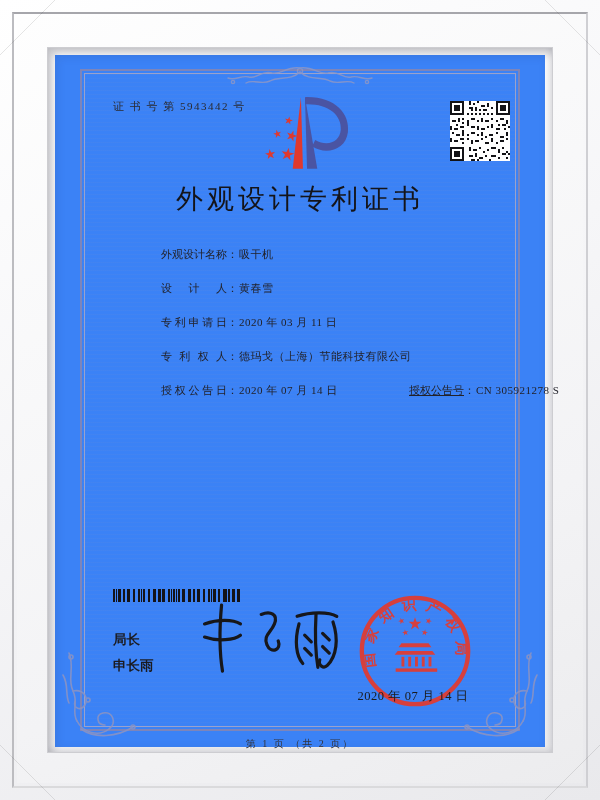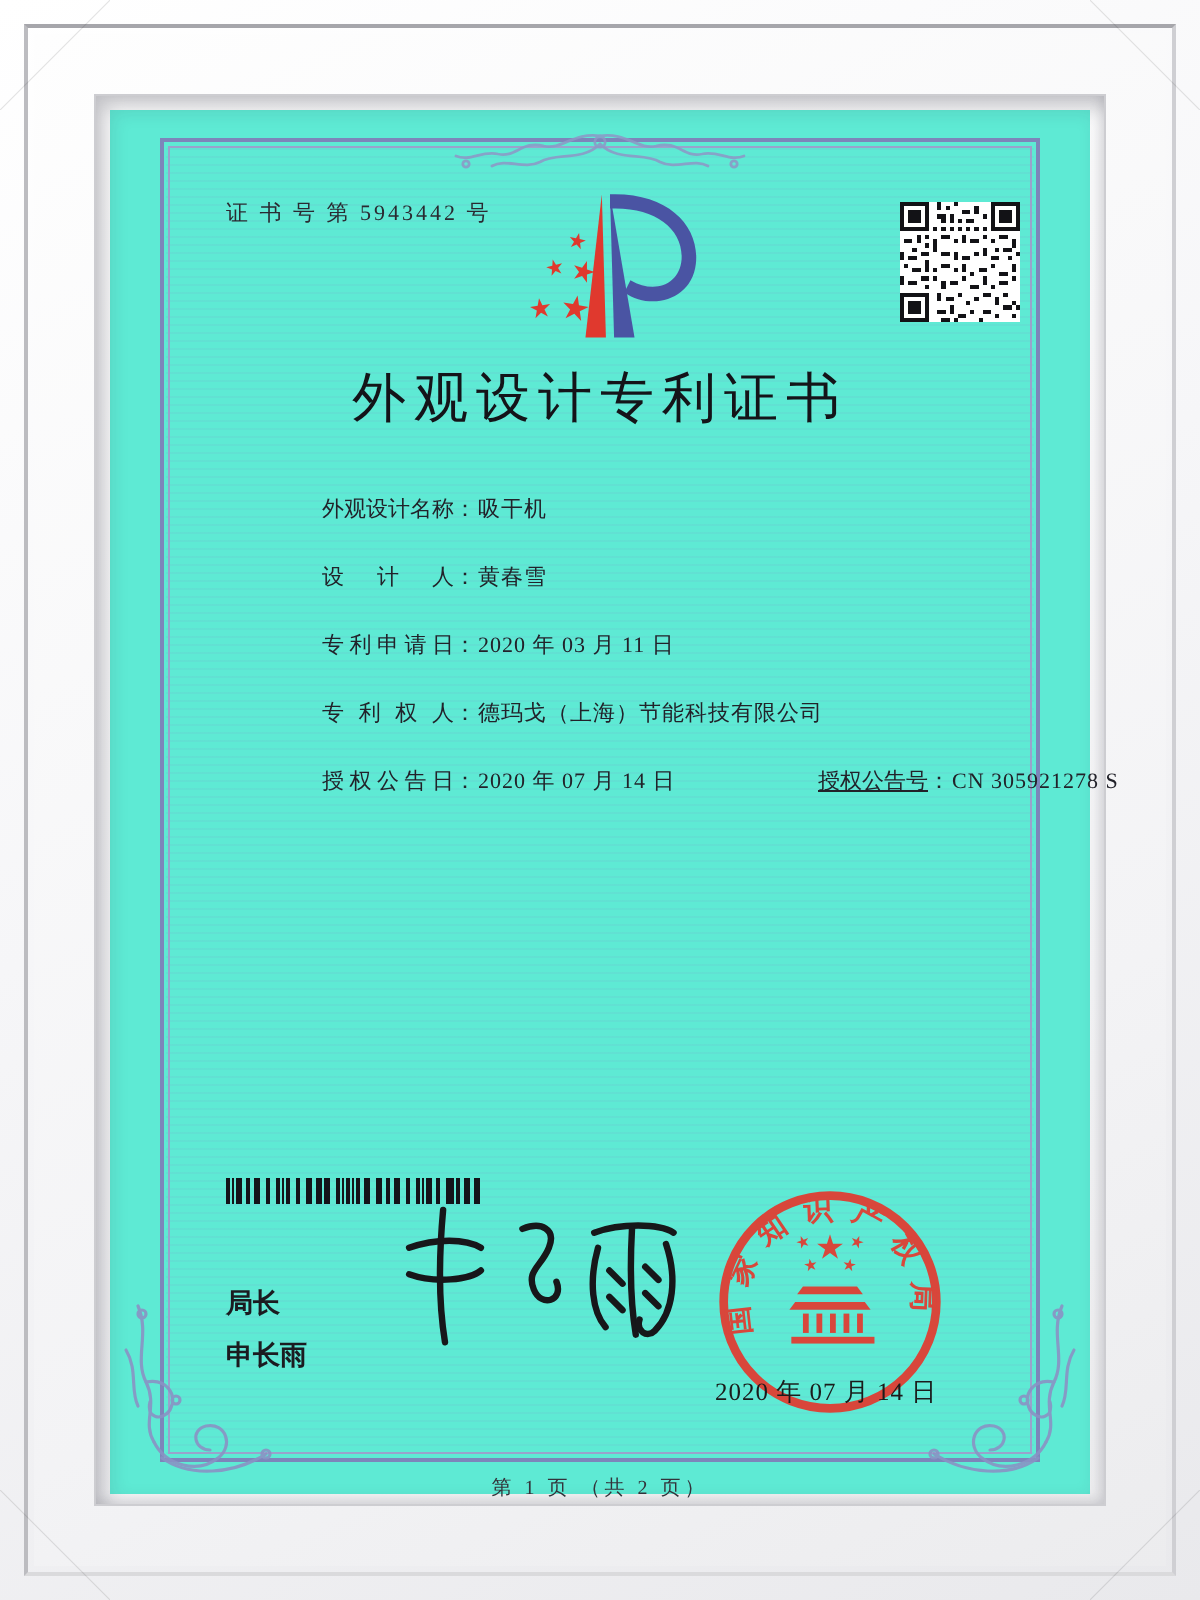--- a/index.html
+++ b/index.html
@@ -14,21 +14,21 @@
   .frame-lip{position:absolute;inset:47px;border:1px solid #cdcdd1;
              box-shadow:inset 4px 5px 10px rgba(50,50,65,.28), inset -2px -2px 6px rgba(50,50,65,.12);}
   .miter{position:absolute;width:55px;height:55px;pointer-events:none;}
   .miter.tl{left:0;top:0;background:linear-gradient(135deg,transparent 49.4%,rgba(0,0,0,.10) 50%,transparent 50.8%);}
   .miter.tr{right:0;top:0;background:linear-gradient(-135deg,transparent 49.4%,rgba(0,0,0,.10) 50%,transparent 50.8%);}
   .miter.bl{left:0;bottom:0;background:linear-gradient(45deg,transparent 49.4%,rgba(0,0,0,.10) 50%,transparent 50.8%);}
   .miter.br{right:0;bottom:0;background:linear-gradient(-45deg,transparent 49.4%,rgba(0,0,0,.10) 50%,transparent 50.8%);}
 
   
   .paper{position:absolute;left:55px;top:55px;width:490px;height:692px;
-         background:#5eead4;box-shadow:inset 2px 2px 8px rgba(40,40,60,.10);}
+         background:#3b82f6;box-shadow:inset 2px 2px 8px rgba(40,40,60,.10);}
   .paper::before{content:"";position:absolute;inset:18px 28px 20px 28px;
          background:repeating-linear-gradient(0deg,rgba(125,145,200,.10) 0 1px,transparent 1px 4px);
          pointer-events:none;}
   .cert-border{position:absolute;left:25px;right:25px;top:14px;bottom:16px;
          border:2.5px solid #7d85ba;}
   .cert-border::after{content:"";position:absolute;inset:2px;border:1px solid #9aa2cc;}
 
   .orn{position:absolute;pointer-events:none;}
 
   
@@ -51,21 +51,21 @@
          color:#26262d;font-style:italic;}
   .paras p{margin:0;text-indent:2em;letter-spacing:.5px;}
 
   .barcode{position:absolute;left:58px;top:534px;width:128px;height:13px;
      background-image:
        repeating-linear-gradient(90deg,#14141a 0 2px,transparent 2px 5px),
        repeating-linear-gradient(90deg,#14141a 0 1px,transparent 1px 7px),
        repeating-linear-gradient(90deg,transparent 0 3px,#14141a 3px 4px,transparent 4px 11px);}
 
   .director{position:absolute;left:58px;top:572px;font-family:"Liberation Sans","DejaVu Sans",sans-serif;
-            font-weight:bold;font-size:13.5px;line-height:26px;color:#1b1b20;margin-top:12px;}
+            font-weight:bold;font-size:13.5px;line-height:26px;color:#1b1b20;}
   .signature{position:absolute;left:125px;top:540px;}
   .seal{position:absolute;left:302px;top:538px;opacity:.93;}
   .seal-date{position:absolute;left:298px;top:633px;width:120px;text-align:center;
              font-size:12.5px;color:#1b1b1b;letter-spacing:.5px;}
   .footer{position:absolute;left:0;right:0;top:658px;text-align:center;font-size:10px;
           letter-spacing:2px;color:#33333a;margin-top:24px;}
 </style>
 </head>
 <body>
 

